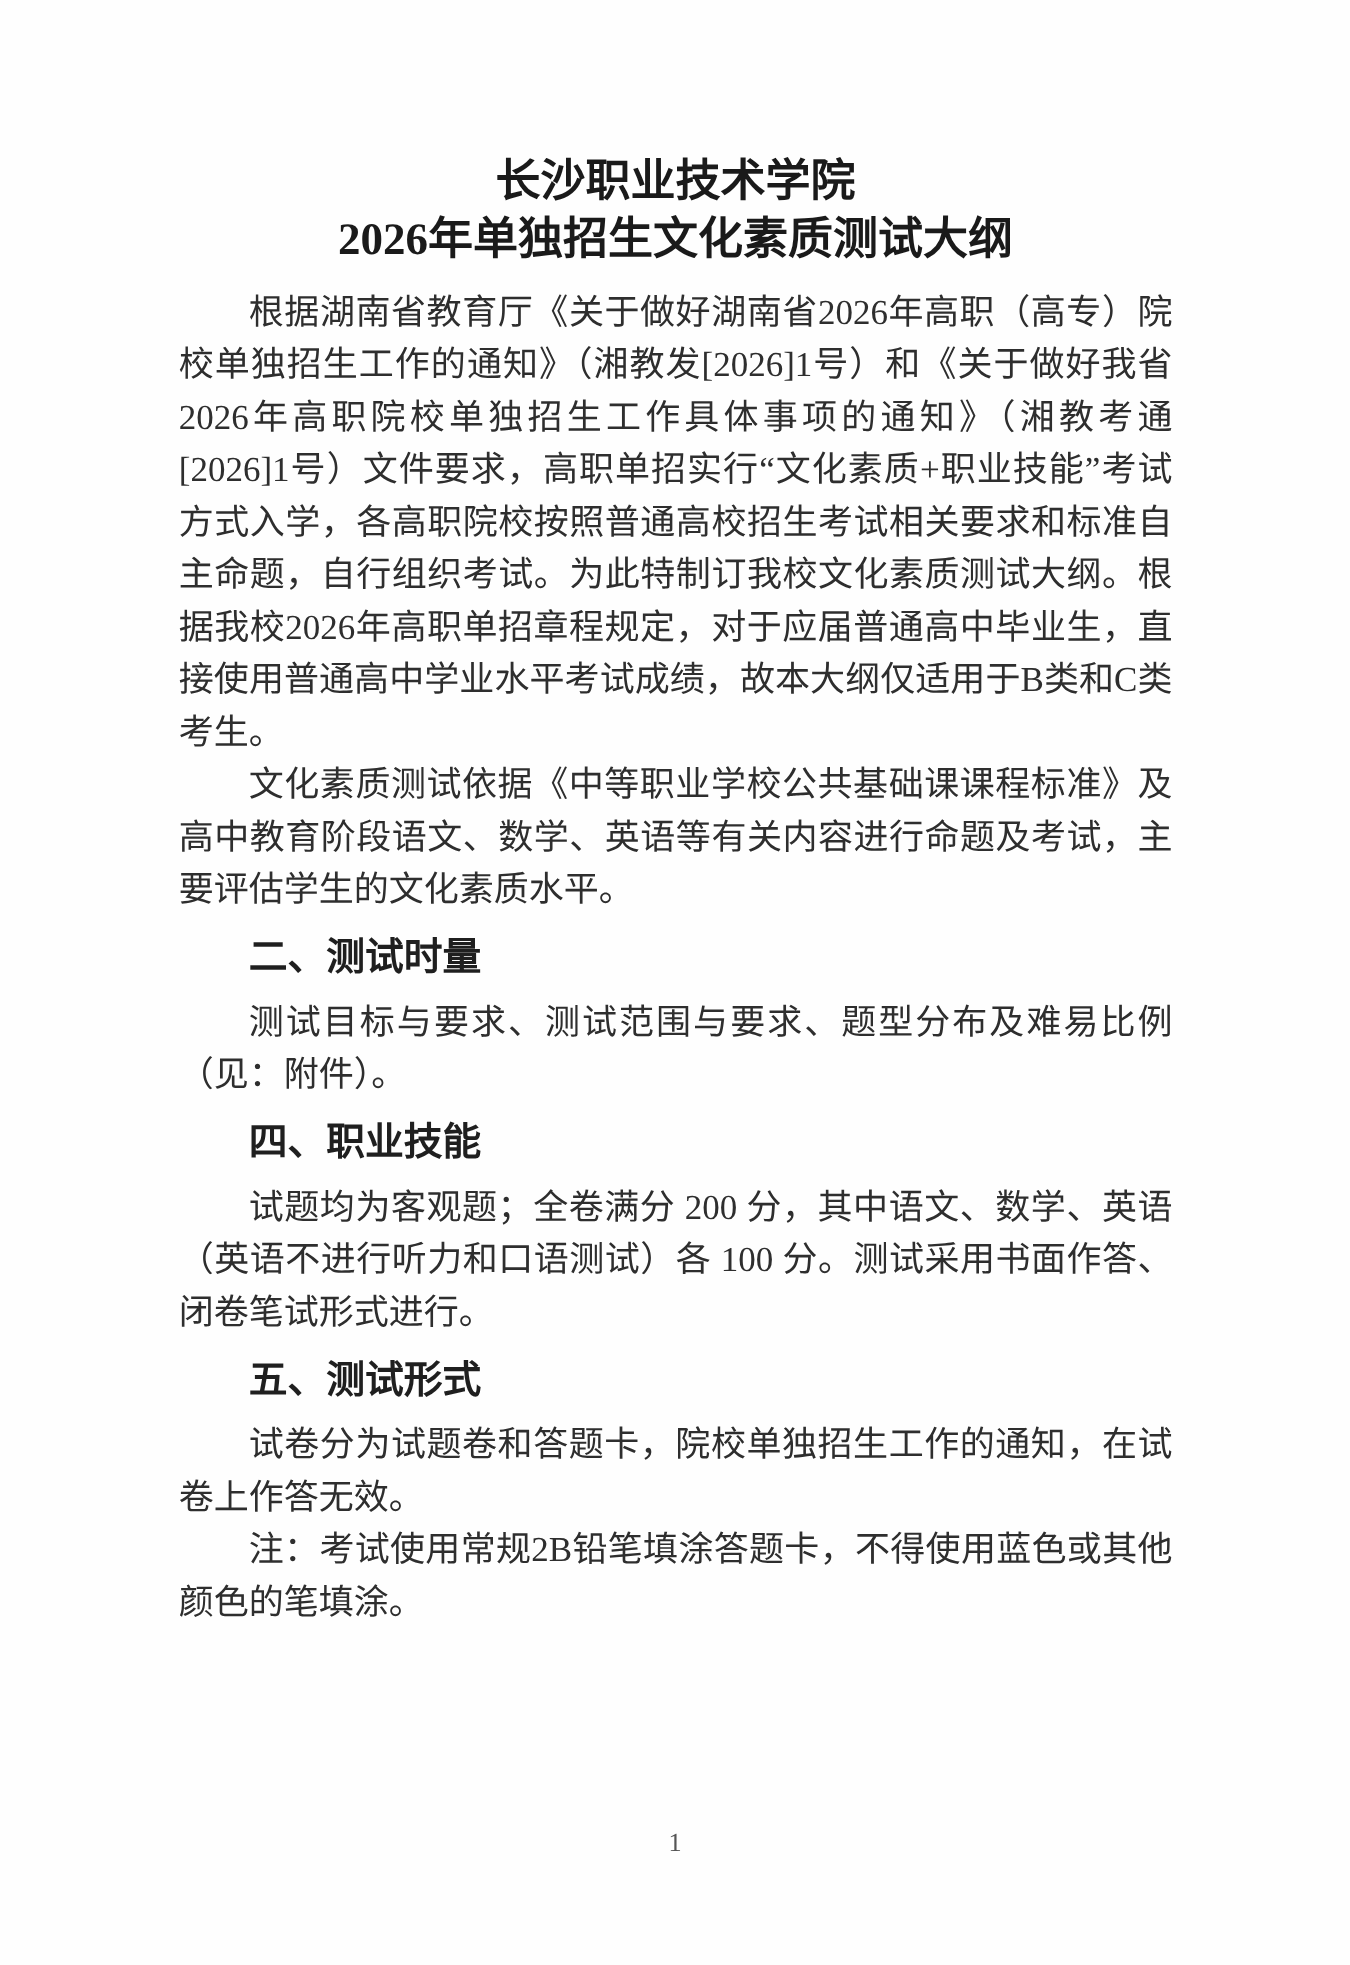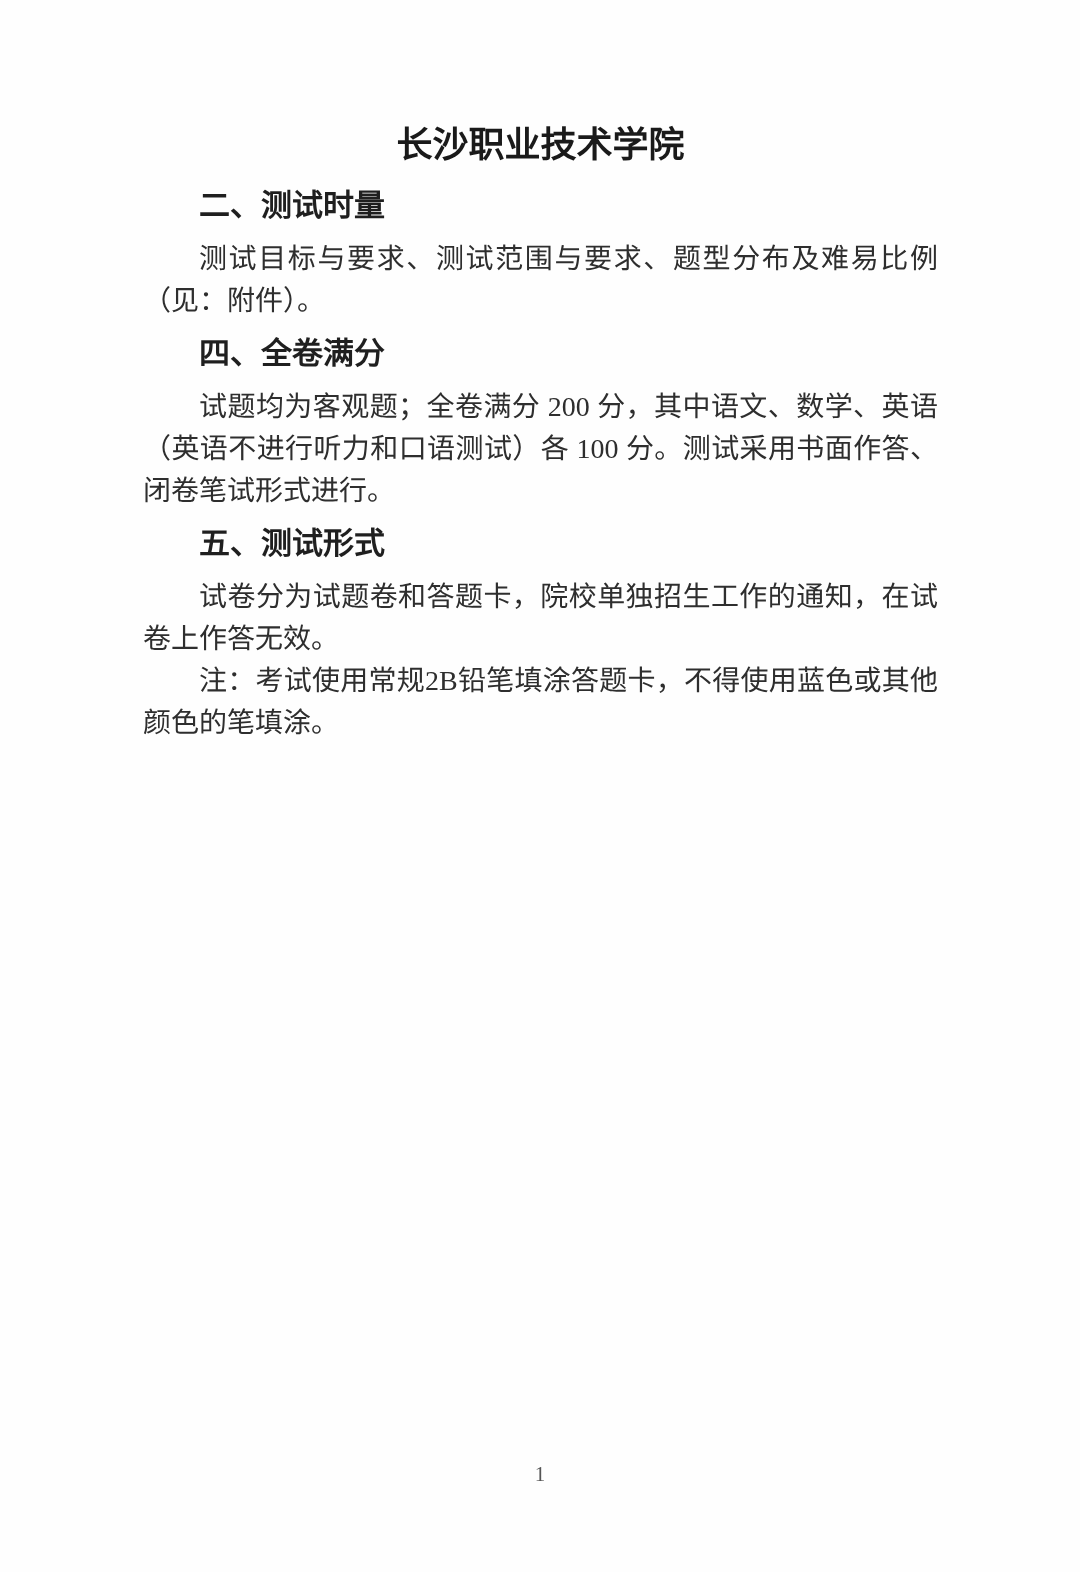--- a/index.html
+++ b/index.html
@@ -59,29 +59,32 @@
   }
 </style>
 </head>
 <body>
 
 <div class="page">
   <div class="content">
 
     <h1 class="doc-title">
       <span class="title-line">长沙职业技术学院</span>
+      <span class="title-line">2026年单独招生文化素质测试大纲</span>
     </h1>
 
+    <p class="para">根据湖南省教育厅《关于做好湖南省2026年高职（高专）院校单独招生工作的通知》（湘教发[2026]1号）和《关于做好我省2026年高职院校单独招生工作具体事项的通知》（湘教考通[2026]1号）文件要求，高职单招实行“文化素质+职业技能”考试方式入学，各高职院校按照普通高校招生考试相关要求和标准自主命题，自行组织考试。为此特制订我校文化素质测试大纲。根据我校2026年高职单招章程规定，对于应届普通高中毕业生，直接使用普通高中学业水平考试成绩，故本大纲仅适用于B类和C类考生。</p>
 
+    <p class="para">文化素质测试依据《中等职业学校公共基础课课程标准》及高中教育阶段语文、数学、英语等有关内容进行命题及考试，主要评估学生的文化素质水平。</p>
 
     <h2 class="sec-heading">二、测试时量</h2>
 
     <p class="para">测试目标与要求、测试范围与要求、题型分布及难易比例（见：附件）。</p>
 
-    <h2 class="sec-heading">四、全卷满分</h2>
+    <h2 class="sec-heading">四、职业技能</h2>
     <p class="para">试题均为客观题；全卷满分 200 分，其中语文、数学、英语（英语不进行听力和口语测试）各 100 分。测试采用书面作答、闭卷笔试形式进行。</p>
 
     <h2 class="sec-heading">五、测试形式</h2>
     <p class="para">试卷分为试题卷和答题卡，院校单独招生工作的通知，在试卷上作答无效。</p>
     <p class="para">注：考试使用常规2B铅笔填涂答题卡，不得使用蓝色或其他颜色的笔填涂。</p>
 
   </div>
 
   <div class="page-number">1</div>
 </div>

